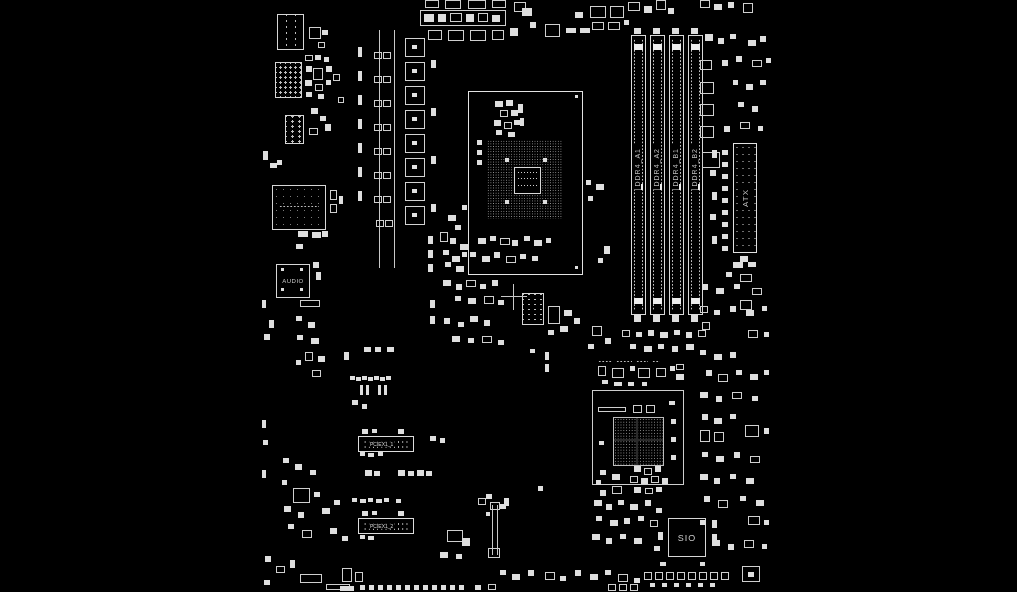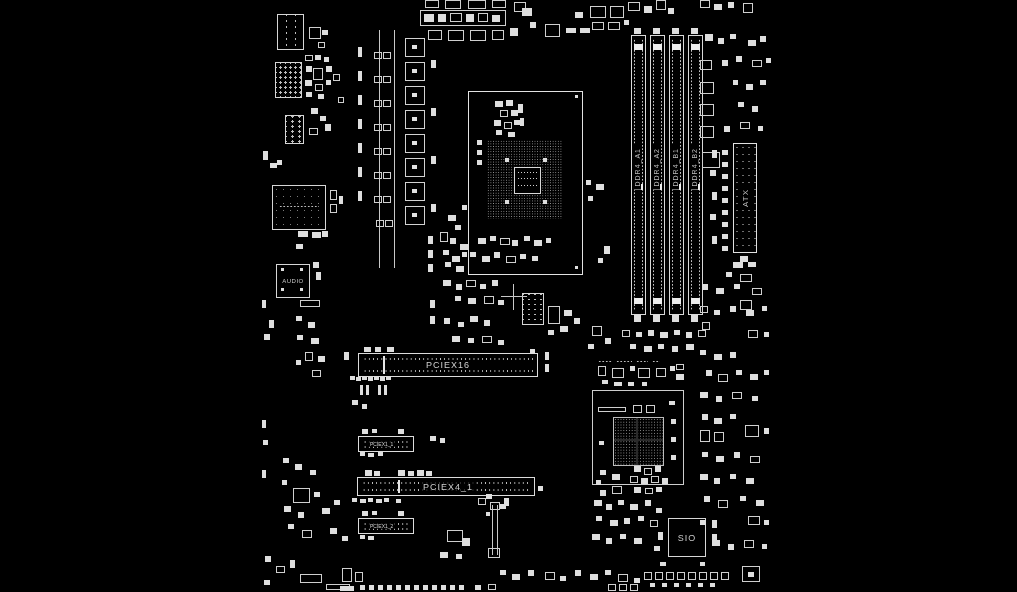--- a/index.html
+++ b/index.html
@@ -115,33 +115,21 @@
     <div class="key" style="top:8px"></div>
     <div class="key" style="top:148px"></div>
     <div class="key" style="top:262px"></div>
     <span class="vlabel">DDR4_B2</span>
   </div>
 
   <div class="atx">
     <span class="vlabel">ATX</span>
   </div>
 
-  <div class="slot" style="left:358px;top:353px;width:178px;height:22px">
-    <div class="pins pt"></div>
-    <div class="pins pb"></div>
-    <div class="notch" style="left:24px"></div>
-    <span class="slot-label" style="left:50%;transform:translate(-50%,-50%)">PCIEX16</span>
-  </div>
-
-  <div class="slot" style="left:357px;top:477px;width:176px;height:17px">
-    <div class="pins pt"></div>
-    <div class="pins pb"></div>
-    <div class="notch" style="left:40px"></div>
-    <span class="slot-label" style="left:62px">PCIEX4_1</span>
-  </div>
+
 
 
   <div class="slot" style="left:358px;top:436px;width:54px;height:14px">
     <div class="pins pt" style="height:3px"></div>
     <div class="pins pb" style="height:3px"></div>
     <span class="slot-label tiny" style="left:8px">PCIEX1_1</span>
   </div>
 
   <div class="slot" style="left:358px;top:518px;width:54px;height:14px">
     <div class="pins pt" style="height:3px"></div>

